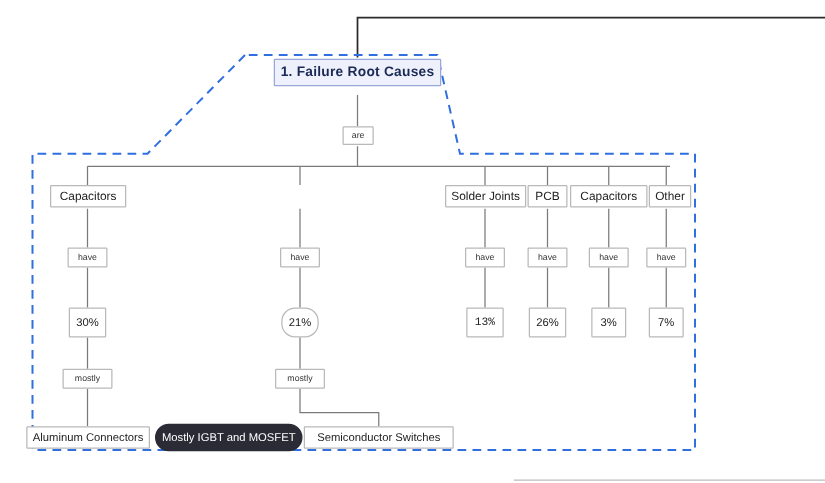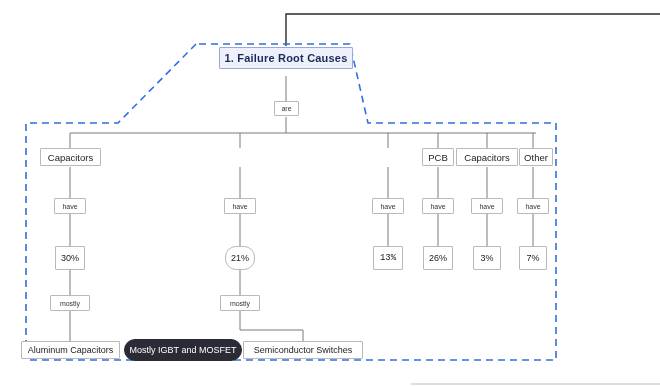--- a/index.html
+++ b/index.html
@@ -102,20 +102,23 @@
     <span>1. Failure Root Causes</span>
   </div>
 
   <div class="node tiny" style="left:274px;top:101px;width:25px;height:15px;">
     <span>are</span>
   </div>
 
   <div class="node cat" style="left:40px;top:148px;width:61px;height:18px;">
     <span>Capacitors</span>
   </div>
+  <div class="node cat" style="left:356px;top:148px;width:65px;height:18px;">
+    <span>Solder Joints</span>
+  </div>
   <div class="node cat" style="left:422px;top:148px;width:32px;height:18px;">
     <span>PCB</span>
   </div>
   <div class="node cat" style="left:456px;top:148px;width:62px;height:18px;">
     <span>Capacitors</span>
   </div>
   <div class="node cat" style="left:519px;top:148px;width:34px;height:18px;">
     <span>Other</span>
   </div>
 
@@ -158,21 +161,21 @@
   </div>
 
   <div class="node tiny" style="left:50px;top:295px;width:40px;height:16px;">
     <span>mostly</span>
   </div>
   <div class="node tiny" style="left:220px;top:295px;width:40px;height:16px;">
     <span>mostly</span>
   </div>
 
   <div class="node leaf" style="left:21px;top:341px;width:99px;height:18px;">
-    <span>Aluminum Capacitors</span>
+    <span>Aluminum Connectors</span>
   </div>
   <div class="node leaf" style="left:243px;top:341px;width:120px;height:18px;text-align:right;">
     <span>Semiconductor Switches</span>
   </div>
 
   <div class="pill" style="left:124px;top:339px;width:118px;height:22px;text-align:right;">
     <span>Mostly IGBT and MOSFET</span>
   </div>
 
 </div>

